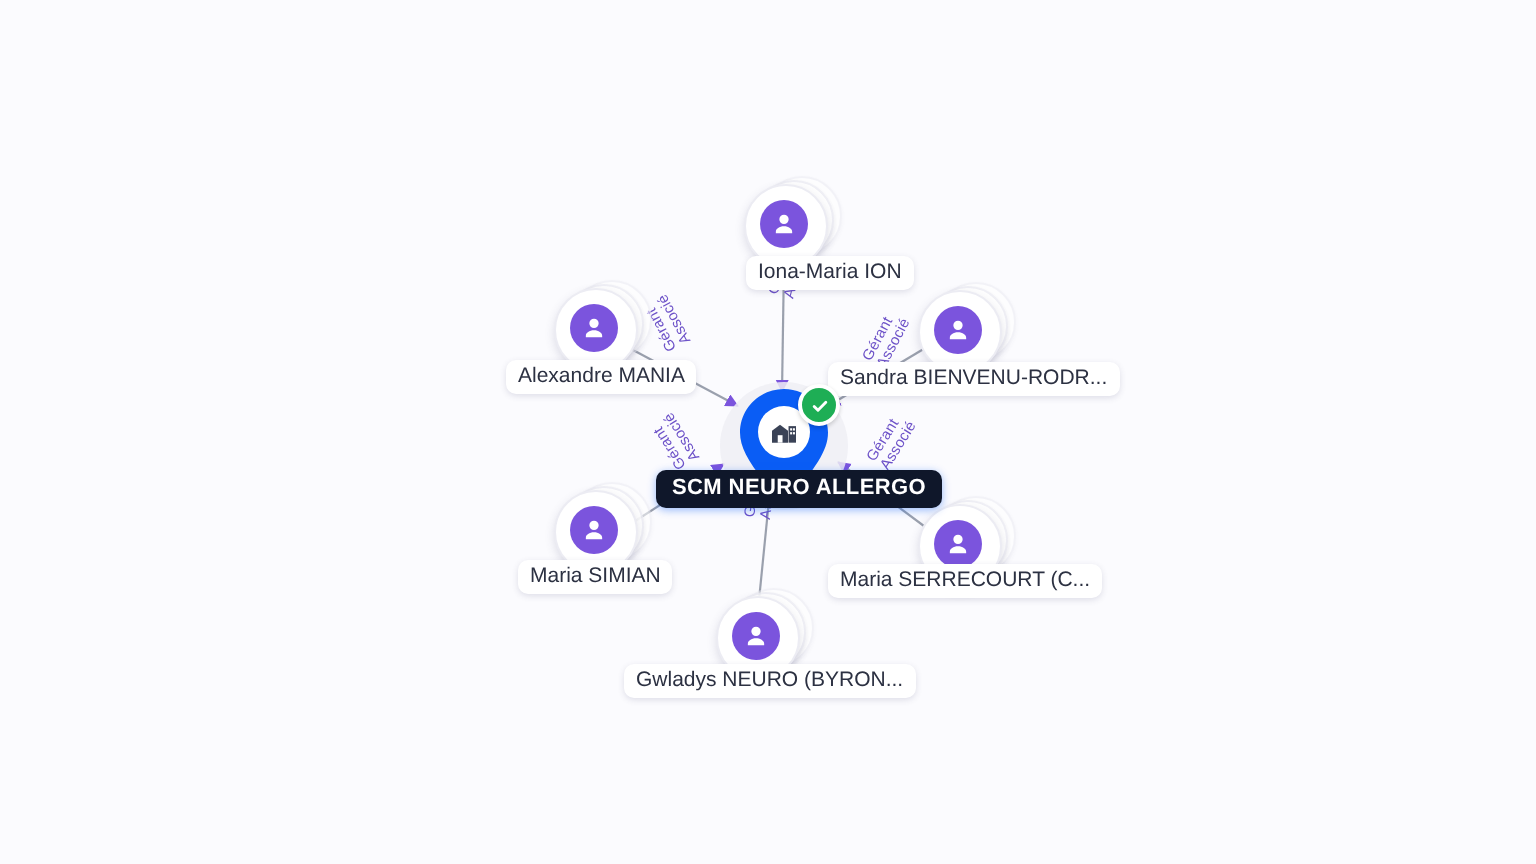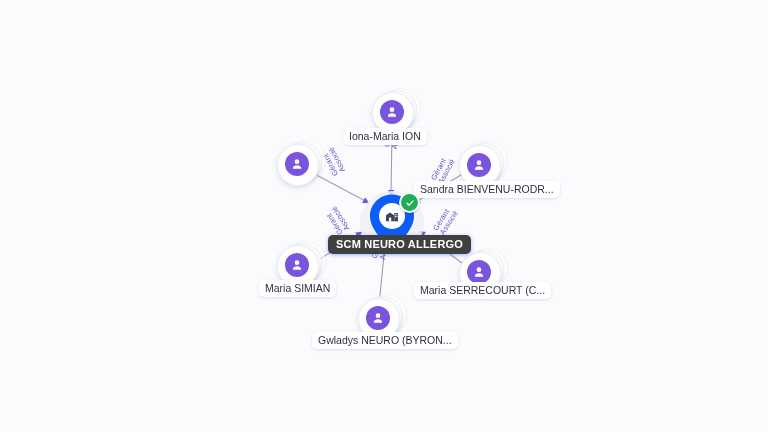--- a/index.html
+++ b/index.html
@@ -55,21 +55,21 @@
     background:#ffffff;display:flex;align-items:center;justify-content:center;
   }
   #center-node .badge{
     position:absolute;left:33px;top:-1px;width:17px;height:17px;border-radius:50%;
     background:#1eae55;border:2px solid #ffffff;
     display:flex;align-items:center;justify-content:center;
     box-shadow:0 1px 2px rgba(0,0,0,.18);
   }
   #center-label{
     position:absolute;
-    background:#404040;border-radius:5px;
+    background:#0f172a;border-radius:5px;
     padding:3px 8px;
     font-size:11px;line-height:13px;font-weight:bold;color:#ffffff;
     white-space:nowrap;letter-spacing:.2px;
     box-shadow:0 1px 4px rgba(10,93,245,.42);
   }
 
   
   .rel{
     position:absolute;
     font-size:7.5px;line-height:8px;color:#6d52c8;
@@ -138,32 +138,33 @@
   <div class="pnode" style="left:372px;top:92px;">
     <div class="stack s3"></div>
     <div class="stack s2"></div>
     <div class="stack s1"></div>
     <div class="av">
       <svg width="14" height="14" viewBox="0 0 24 24">
           <path fill="#ffffff" d="M12 12a4 4 0 1 0 0-8 4 4 0 0 0 0 8zm0 2c-4 0-7 2.2-7 4.6V20h14v-1.4C19 16.2 16 14 12 14z"></path>
         </svg>
     </div>
   </div>
-  <div class="plabel" style="left:343px;top:128px;">Iona-Maria ION</div>
+  <div class="plabel" style="left:373px;top:128px;">Iona-Maria ION</div>
 
   <div class="pnode" style="left:277px;top:144px;">
     <div class="stack s3"></div>
     <div class="stack s2"></div>
     <div class="stack s1"></div>
     <div class="av">
       <svg width="14" height="14" viewBox="0 0 24 24">
           <path fill="#ffffff" d="M12 12a4 4 0 1 0 0-8 4 4 0 0 0 0 8zm0 2c-4 0-7 2.2-7 4.6V20h14v-1.4C19 16.2 16 14 12 14z"></path>
         </svg>
     </div>
   </div>
+  <div class="plabel" style="left:253px;top:180px;">Alexandre MANIA</div>
 
   <div class="pnode" style="left:459px;top:145px;">
     <div class="stack s3"></div>
     <div class="stack s2"></div>
     <div class="stack s1"></div>
     <div class="av">
       <svg width="14" height="14" viewBox="0 0 24 24">
           <path fill="#ffffff" d="M12 12a4 4 0 1 0 0-8 4 4 0 0 0 0 8zm0 2c-4 0-7 2.2-7 4.6V20h14v-1.4C19 16.2 16 14 12 14z"></path>
         </svg>
     </div>

